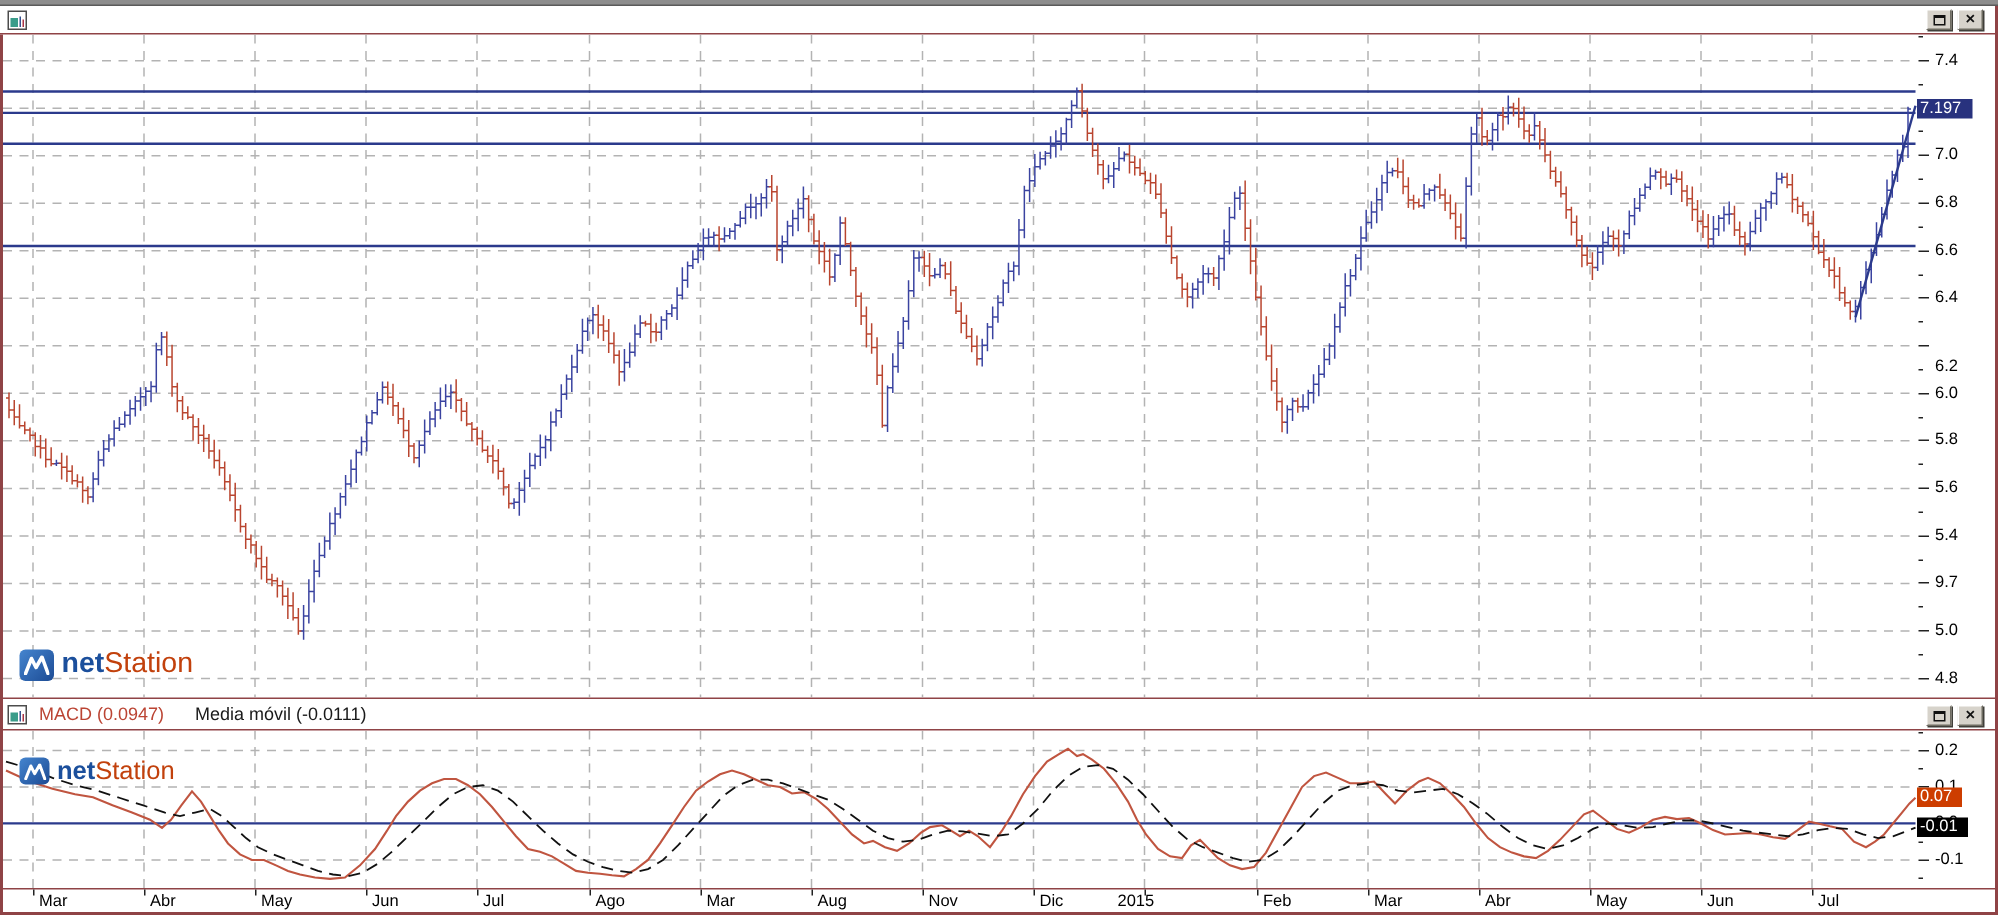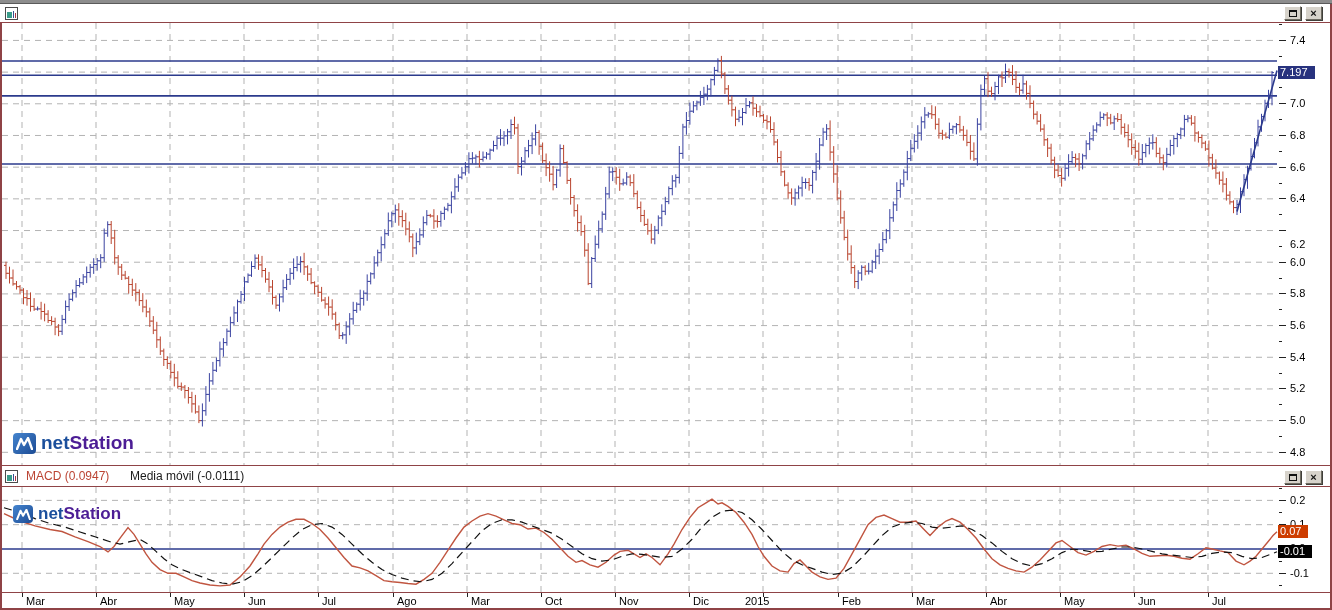--- a/index.html
+++ b/index.html
@@ -31,21 +31,21 @@
   .logo{position:absolute;display:flex;align-items:center;z-index:5;}
   .logo .mark{border-radius:4px;background:linear-gradient(135deg,#4585cf 0%,#1c4b94 100%);
               display:flex;align-items:center;justify-content:center;margin-right:5px;}
   .logo1{left:13px;top:432px;}
   .logo1 .mark{width:23px;height:21px;}
   .logo1 .txt{font-size:19px;}
   .logo2{left:13px;top:504px;}
   .logo2 .mark{width:20px;height:18px;}
   .logo2 .txt{font-size:17px;}
   .logo .net{font-weight:bold;color:#1b4f9c;}
-  .logo .station{font-weight:bold;color:#4c1d95;}
+  .logo .station{font-weight:normal;color:#c2410c;}
   .tick-label{position:absolute;left:1290px;width:36px;font-size:11px;color:#000;z-index:6;}
   .tick-major{position:absolute;left:1279px;width:7px;height:1px;background:#222;z-index:6;}
   .tick-minor{position:absolute;left:1279px;width:3px;height:1px;background:#222;z-index:6;}
   .axis-bottom{position:absolute;left:0;top:592px;width:1330px;height:16px;background:#fff;border-top:1px solid #8f4346;z-index:7;}
   .month-label{position:absolute;top:2px;font-size:11px;color:#000;}
   .month-tick{position:absolute;top:0;width:1px;height:4px;background:#222;}
   .val-label{position:absolute;z-index:7;color:#fff;font-size:11px;line-height:13px;padding:0 2px;height:13px;}
   #price-label{left:1278px;top:66px;width:37px;}
   #macd-label-1{left:1278px;top:525px;width:30px;}
   #macd-label-2{left:1278px;top:545px;width:34px;}
@@ -183,21 +183,21 @@
       <div class="month-label" style="left: 174px;">May</div>
       <div class="month-tick" style="left: 244px;"></div>
       <div class="month-label" style="left: 248px;">Jun</div>
       <div class="month-tick" style="left: 318px;"></div>
       <div class="month-label" style="left: 322px;">Jul</div>
       <div class="month-tick" style="left: 393px;"></div>
       <div class="month-label" style="left: 397px;">Ago</div>
       <div class="month-tick" style="left: 467px;"></div>
       <div class="month-label" style="left: 471px;">Mar</div>
       <div class="month-tick" style="left: 541px;"></div>
-      <div class="month-label" style="left: 545px;">Oct</div>
+      <div class="month-label" style="left: 545px;">Aug</div>
       <div class="month-tick" style="left: 615px;"></div>
       <div class="month-label" style="left: 619px;">Nov</div>
       <div class="month-tick" style="left: 689px;"></div>
       <div class="month-label" style="left: 693px;">Dic</div>
       <div class="month-tick" style="left: 763px;"></div>
       <div class="month-label" style="left: 745px;">2015</div>
       <div class="month-tick" style="left: 838px;"></div>
       <div class="month-label" style="left: 842px;">Feb</div>
       <div class="month-tick" style="left: 912px;"></div>
       <div class="month-label" style="left: 916px;">Mar</div>
@@ -242,21 +242,21 @@
     <div class="tick-major" style="top: 293.403px;"></div>
     <div class="tick-label" style="top: 287.403px;">5.8</div>
     <div class="tick-minor" style="top: 277.561px;"></div>
     <div class="tick-major" style="top: 325.088px;"></div>
     <div class="tick-label" style="top: 319.088px;">5.6</div>
     <div class="tick-minor" style="top: 309.246px;"></div>
     <div class="tick-major" style="top: 356.772px;"></div>
     <div class="tick-label" style="top: 350.772px;">5.4</div>
     <div class="tick-minor" style="top: 340.93px;"></div>
     <div class="tick-major" style="top: 388.457px;"></div>
-    <div class="tick-label" style="top: 382.457px;">5.2</div>
+    <div class="tick-label" style="top: 382.457px;">9.7</div>
     <div class="tick-minor" style="top: 372.615px;"></div>
     <div class="tick-major" style="top: 420.142px;"></div>
     <div class="tick-label" style="top: 414.142px;">5.0</div>
     <div class="tick-minor" style="top: 404.299px;"></div>
     <div class="tick-major" style="top: 451.826px;"></div>
     <div class="tick-label" style="top: 445.826px;">4.8</div>
     <div class="tick-minor" style="top: 435.984px;"></div>
     <div class="tick-major" style="top: 499.868px;"></div>
     <div class="tick-label" style="top: 493.868px;">0.2</div>
     <div class="tick-major" style="top: 524.174px;"></div>

